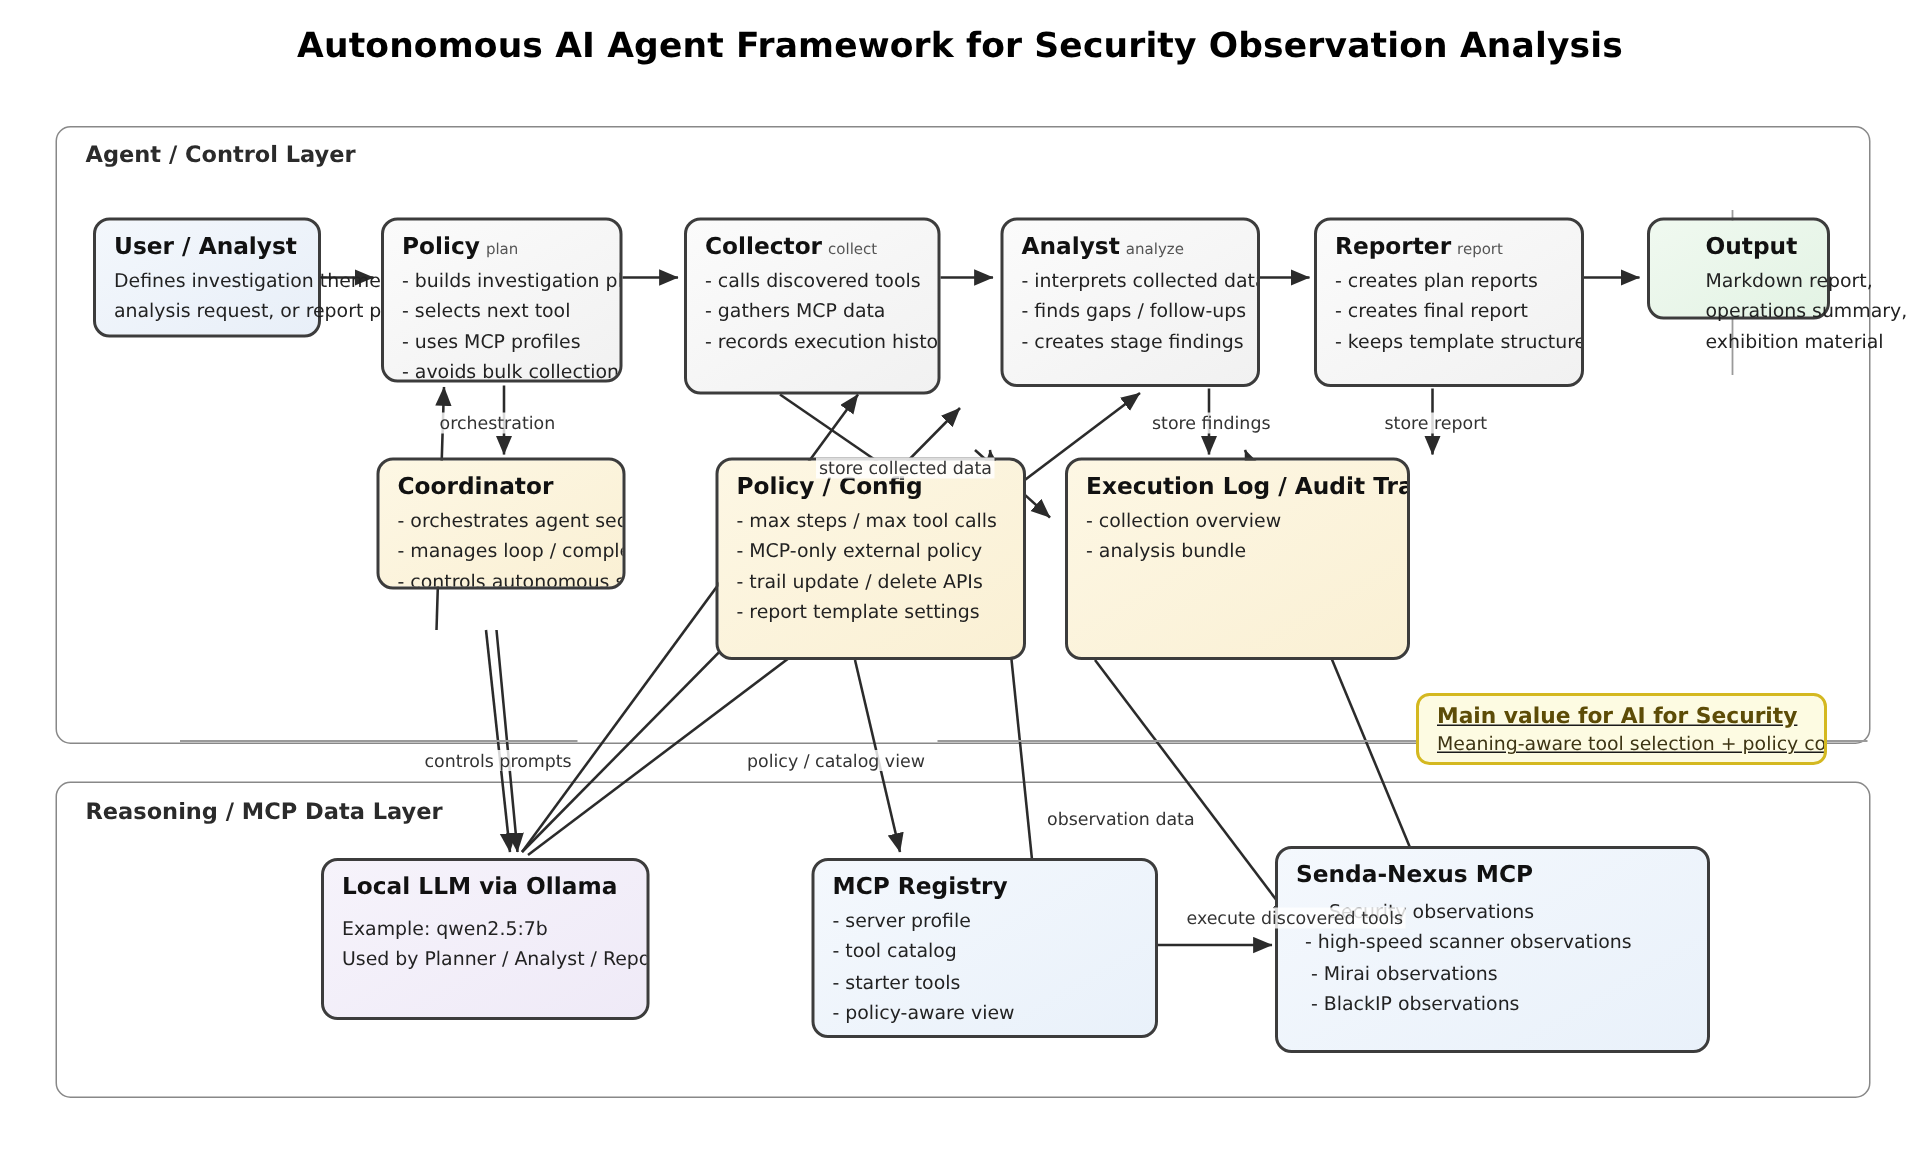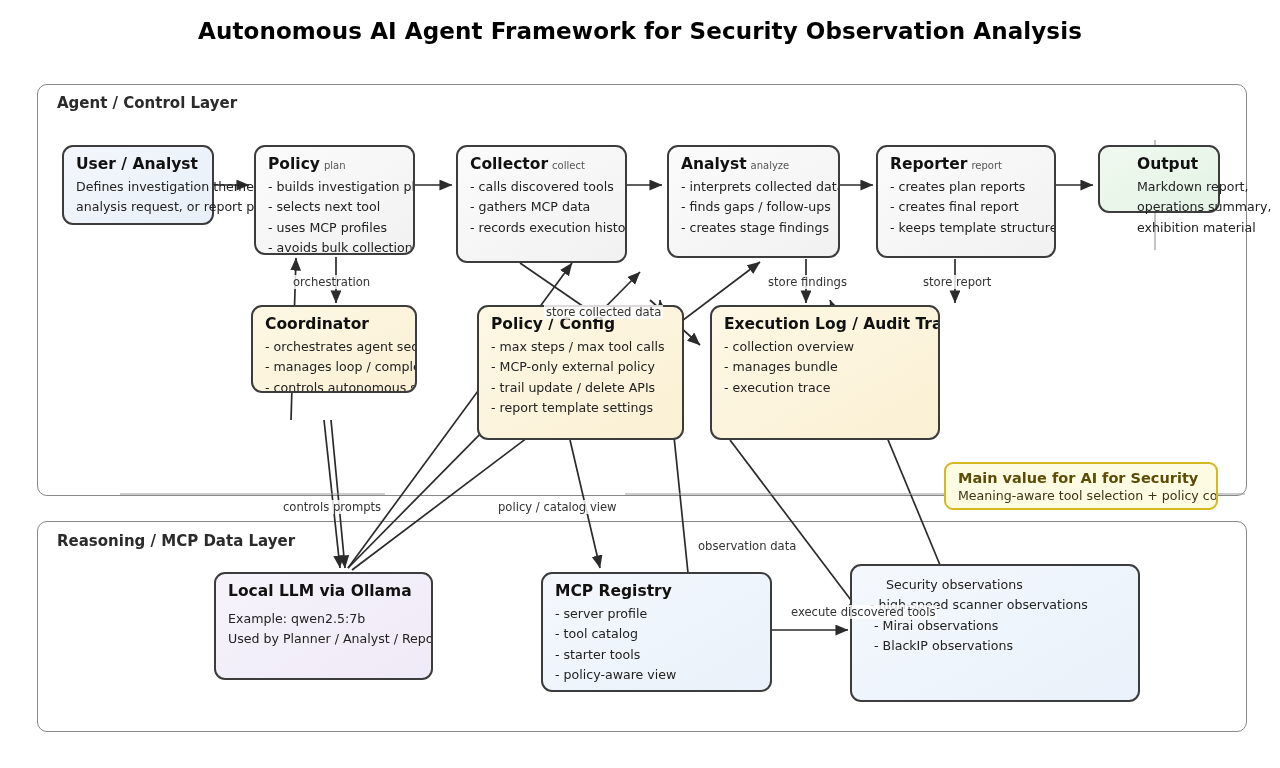--- a/index.html
+++ b/index.html
@@ -262,44 +262,44 @@
     <div class="n-title">Policy / Config</div>
     <div class="n-line">- max steps / max tool calls</div>
     <div class="n-line">- MCP-only external policy</div>
     <div class="n-line">- trail update / delete APIs</div>
     <div class="n-line">- report template settings</div>
   </div>
 
   <div class="node fill-cream" style="left:710px; top:305px; width:230px; height:135px; overflow:hidden;">
     <div class="n-title">Execution Log / Audit Trail</div>
     <div class="n-line">- collection overview</div>
-    <div class="n-line">- manages bundle</div>
-    <div class="n-line">- execution trace</div>
-  </div>
-
-  <div class="callout" style="left:944px; top:462px; width:274px; height:48px;">
+    <div class="n-line">- analysis bundle</div>
+  </div>
+
+  <div class="callout" style="left:944px; top:462px; width:274px; height:48px;text-decoration:underline;">
     <div class="c-title">Main value for AI for Security</div>
     <div class="c-body">Meaning-aware tool selection + policy control + audit trail</div>
   </div>
 
   <div class="node fill-lilac" style="left:214px; top:572px; width:219px; height:108px; overflow:hidden;">
     <div class="n-title" style="margin-bottom:8px;">Local LLM via Ollama</div>
     <div class="n-line">Example: qwen2.5:7b</div>
     <div class="n-line">Used by Planner / Analyst / Reporter</div>
   </div>
 
   <div class="node fill-ice" style="left:541px; top:572px; width:231px; height:120px; overflow:hidden;">
     <div class="n-title">MCP Registry</div>
     <div class="n-line">- server profile</div>
     <div class="n-line">- tool catalog</div>
     <div class="n-line">- starter tools</div>
     <div class="n-line">- policy-aware view</div>
   </div>
 
   <div class="node fill-ice" style="left:850px; top:564px; width:290px; height:138px; overflow:hidden;">
+    <div class="n-title" style="margin-bottom:5px;">Senda-Nexus MCP</div>
     <div class="n-line" style="margin-left:22px;">Security observations</div>
     <div class="n-line" style="margin-left:6px;">- high-speed scanner observations</div>
     <div class="n-line" style="margin-left:10px;">- Mirai observations</div>
     <div class="n-line" style="margin-left:10px;">- BlackIP observations</div>
   </div>
 
   <div class="edge-label" style="left:291px; top:275px;">orchestration</div>
   <div class="edge-label" style="left:544px; top:305px;">store collected data</div>
   <div class="edge-label" style="left:766px; top:275px;">store findings</div>
   <div class="edge-label" style="left:921px; top:275px;">store report</div>

